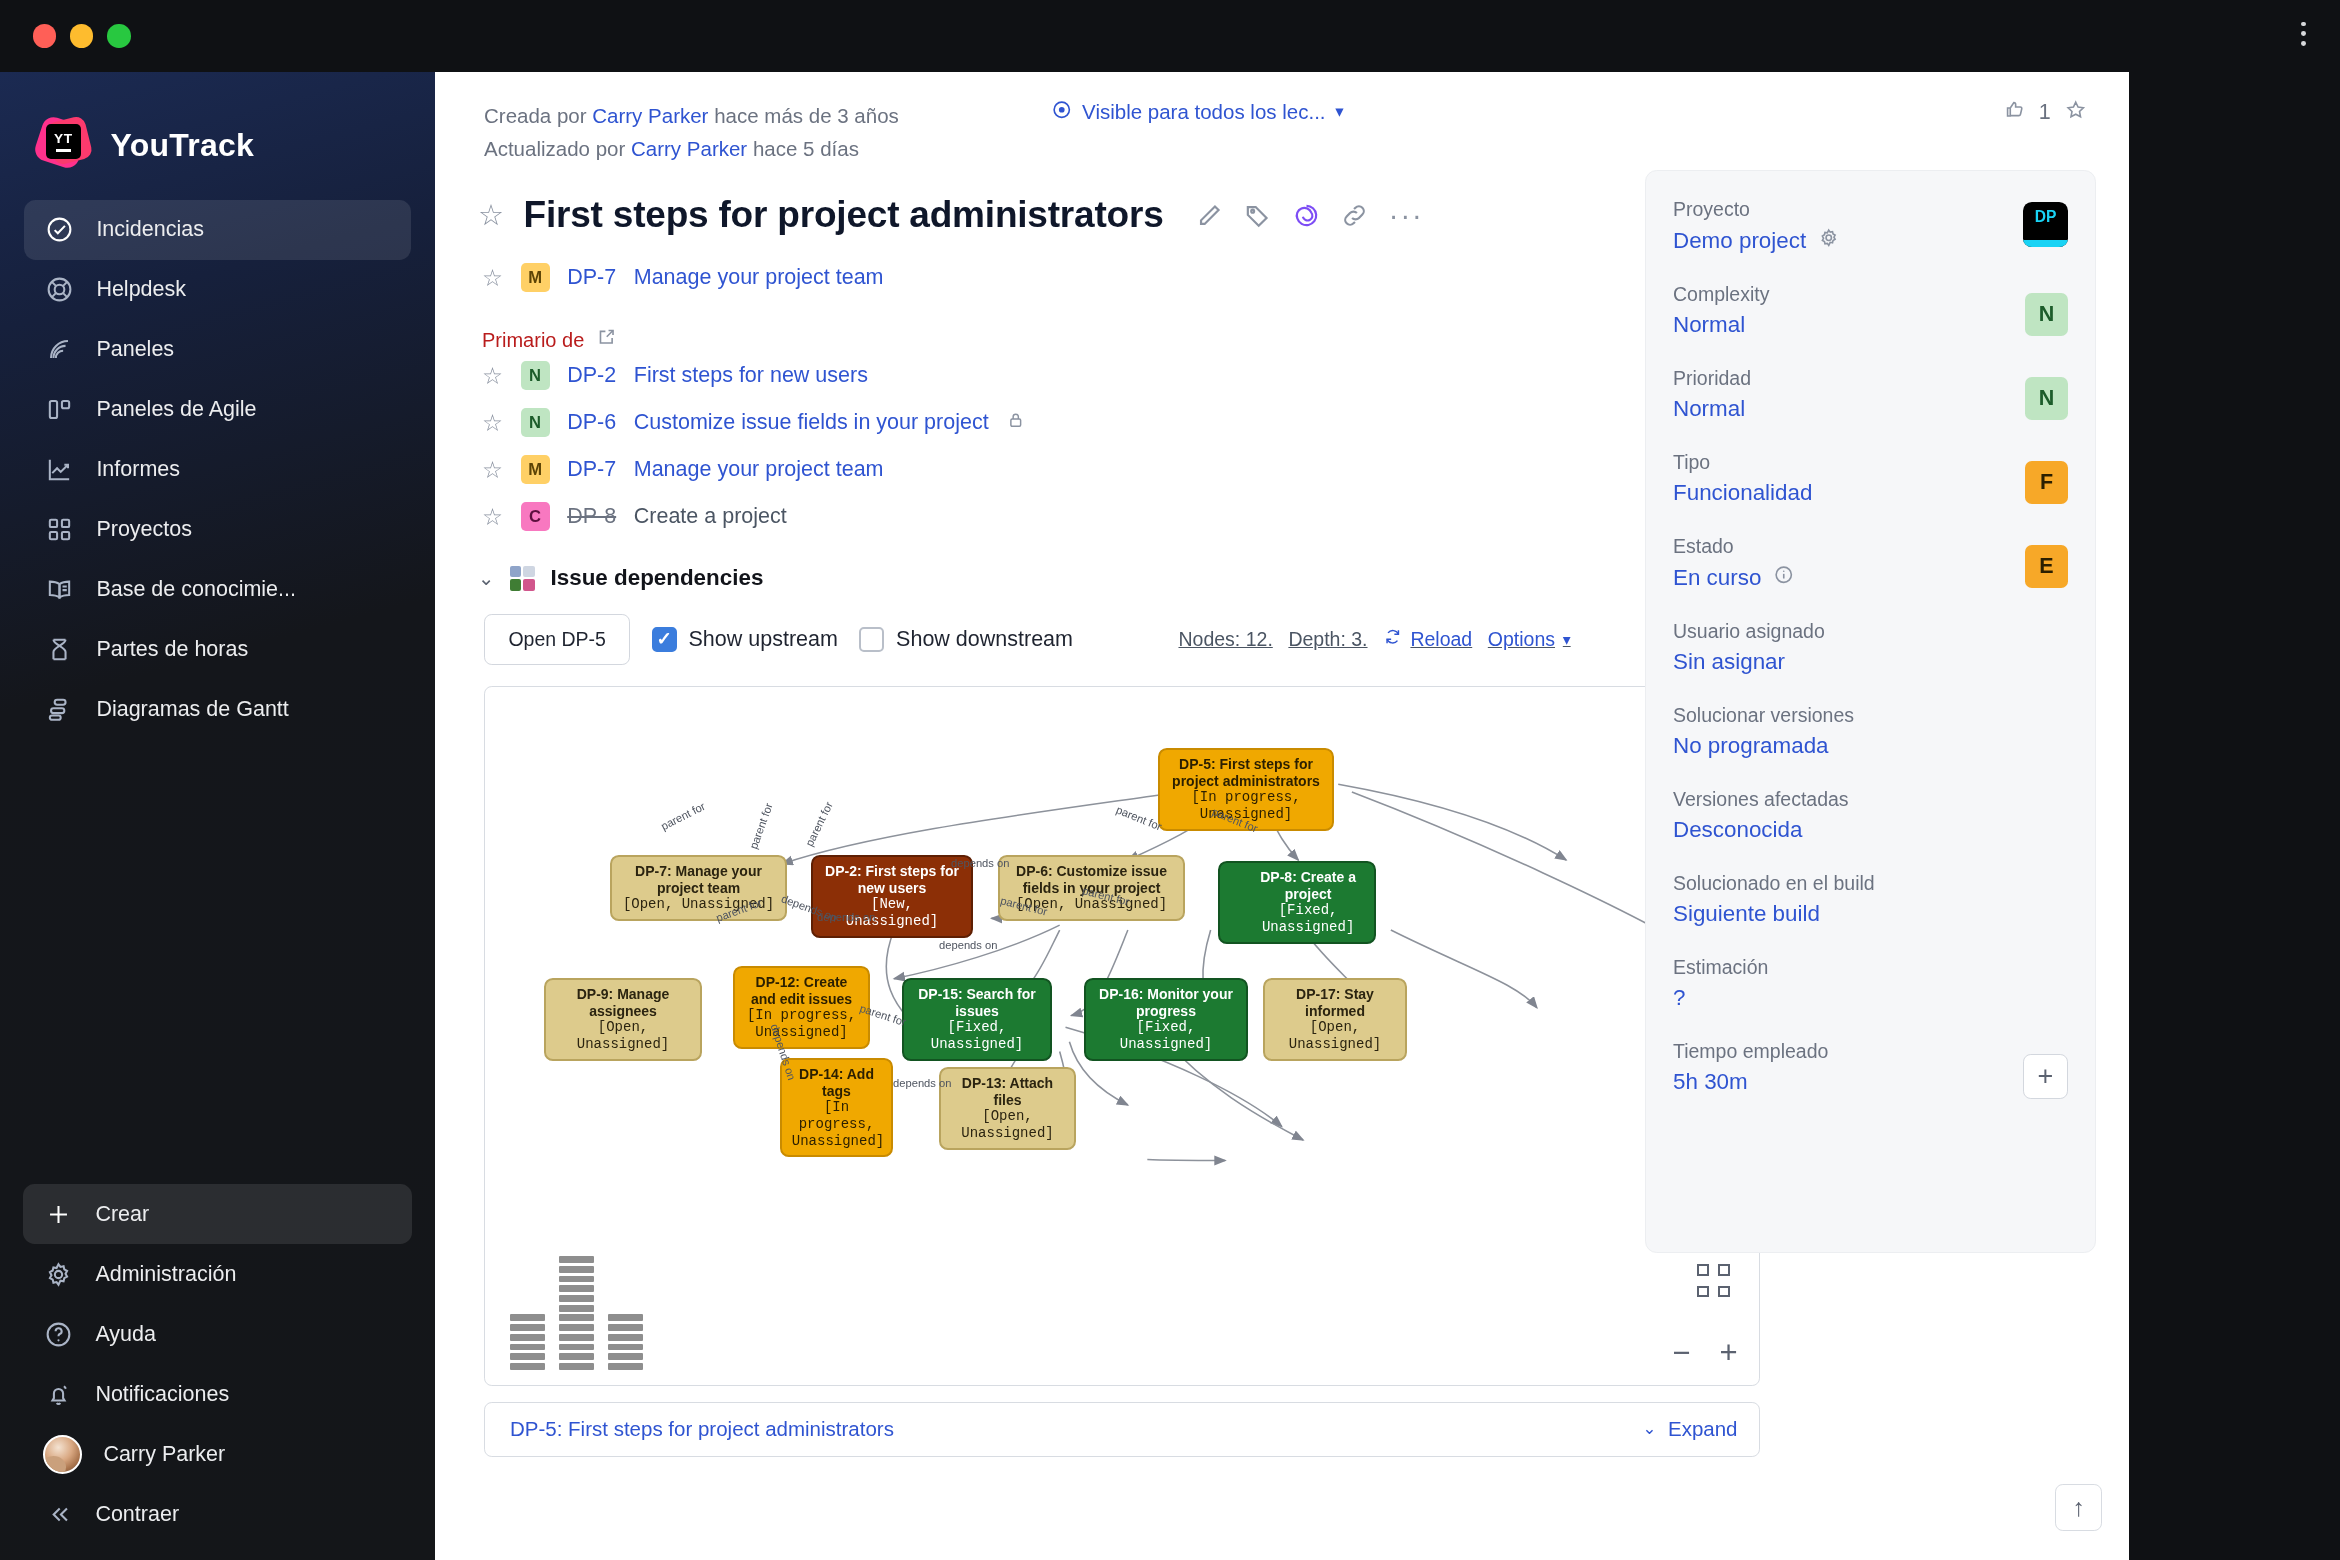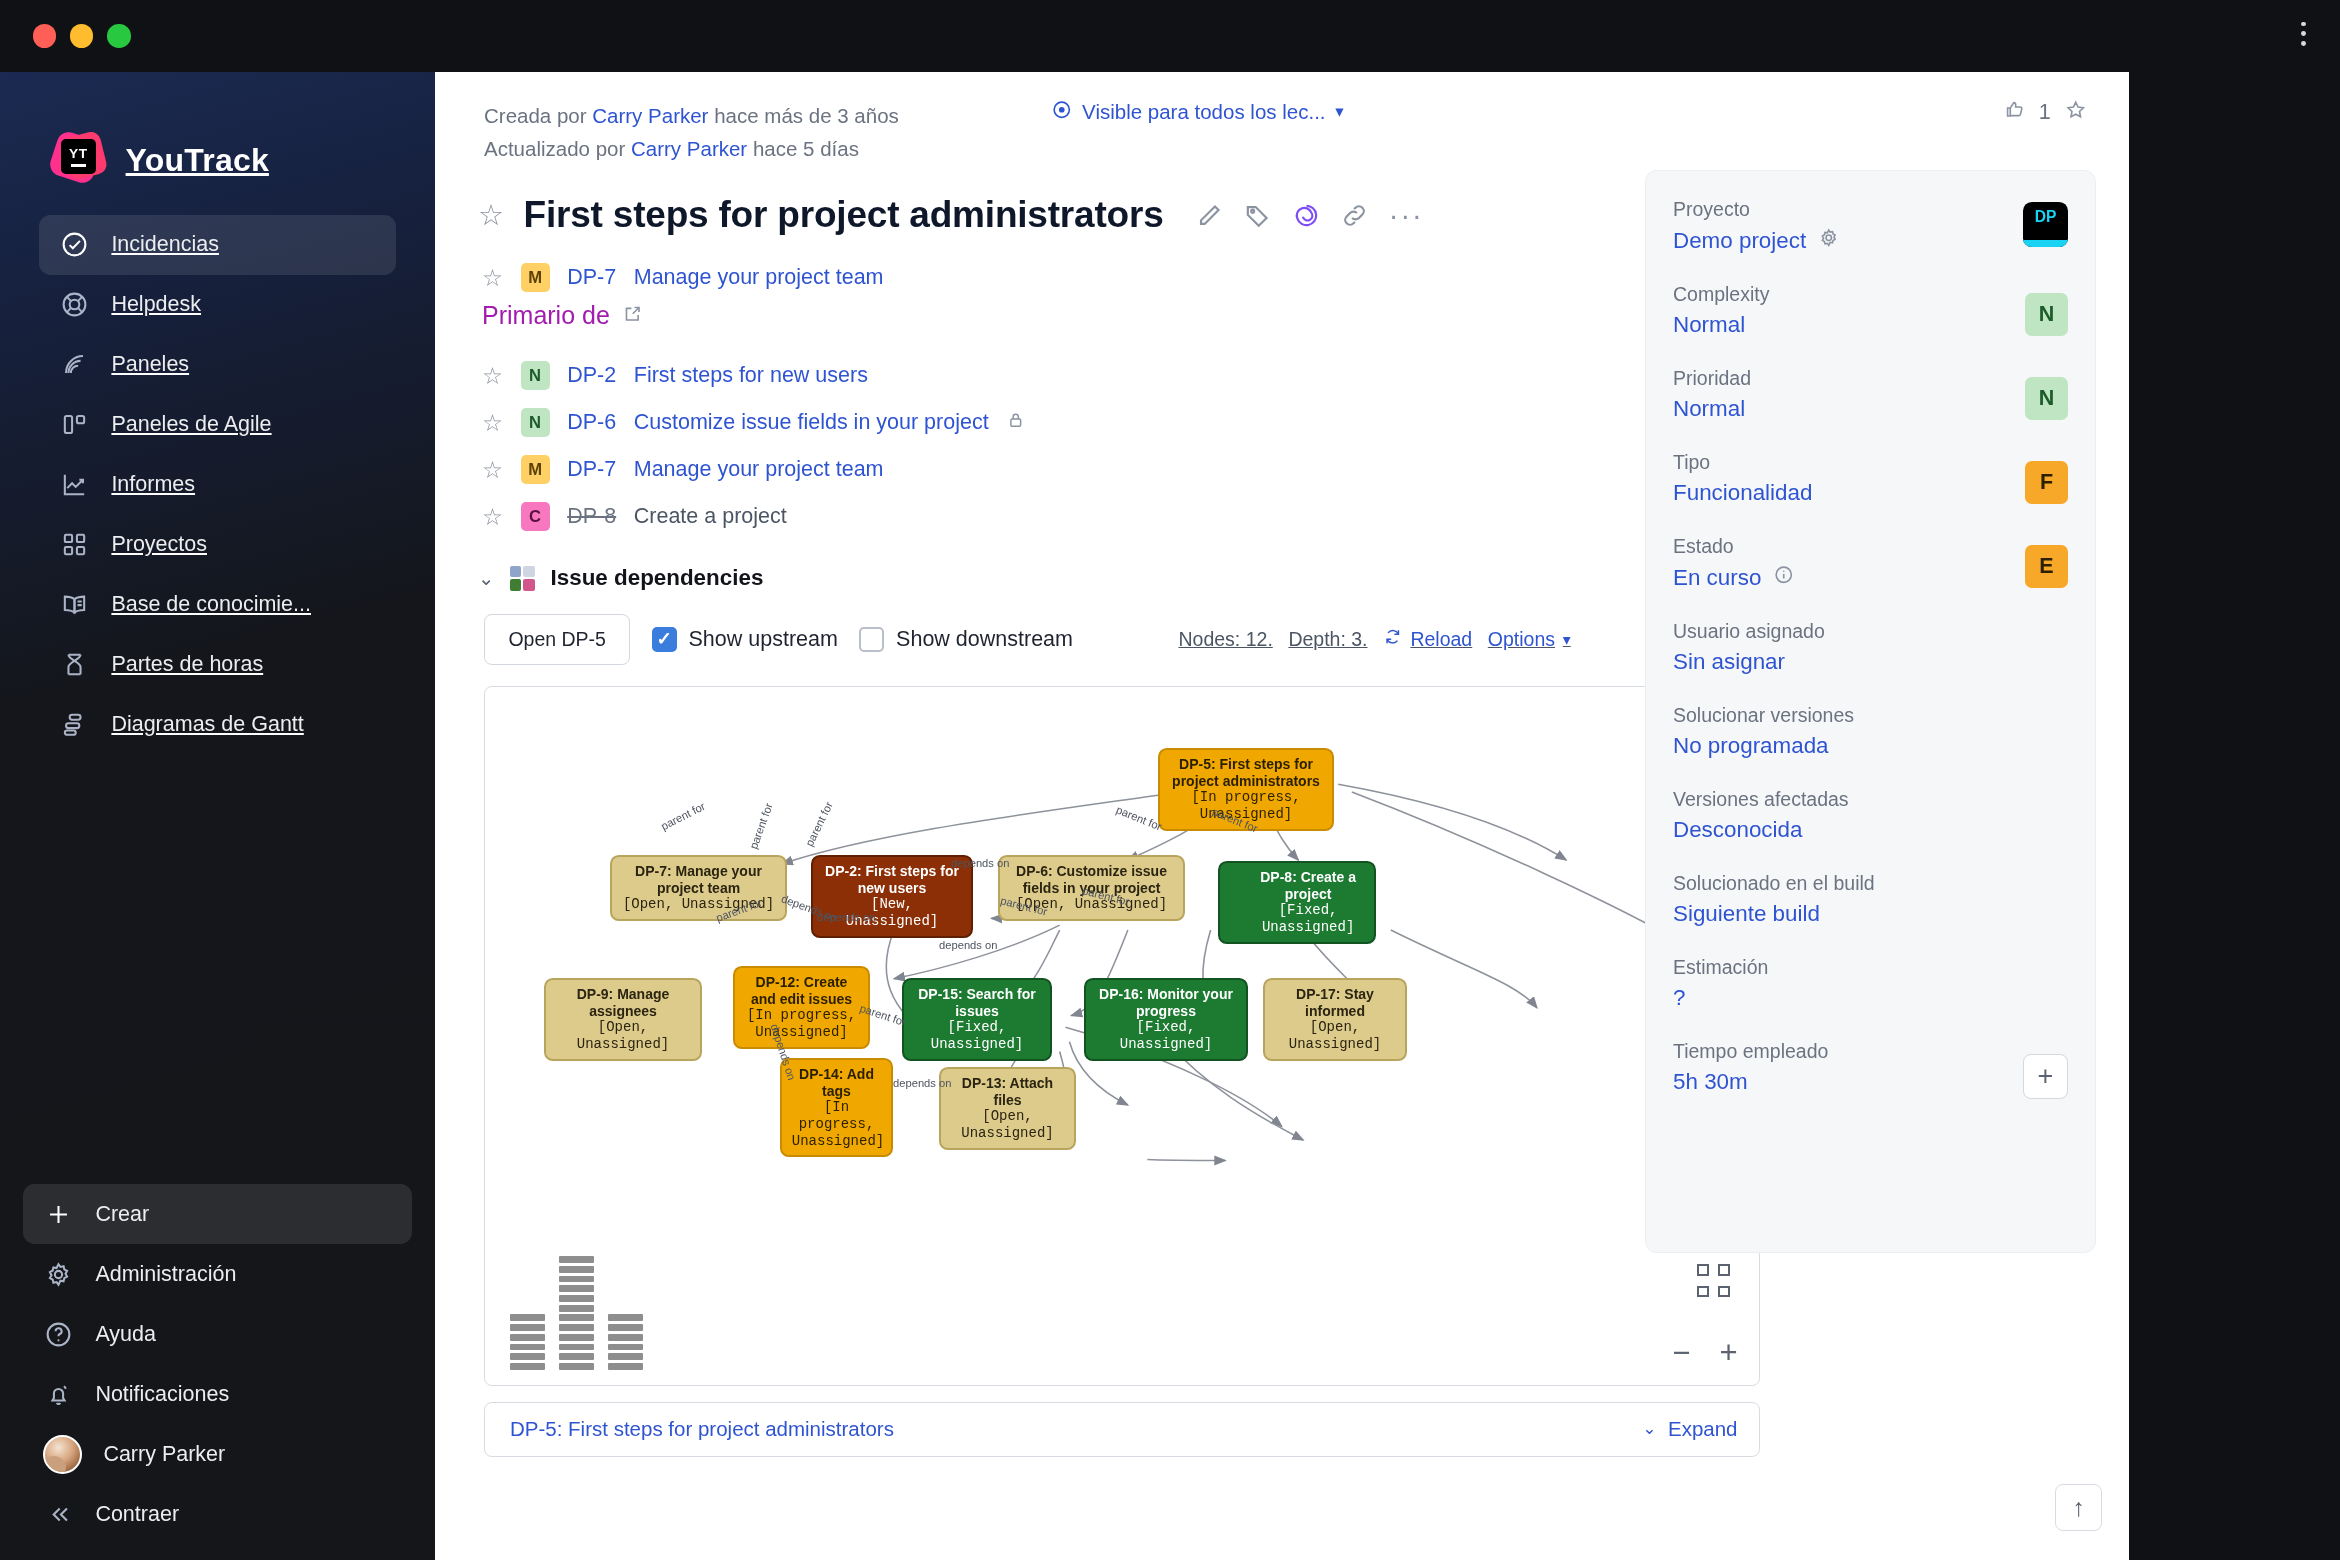--- a/index.html
+++ b/index.html
@@ -21,21 +21,21 @@
   .dot.red { background: #ff5f57; }
   .dot.yellow { background: #febc2e; }
   .dot.green { background: #28c840; }
   .kebab { position: absolute; right: 35px; top: 21.5px; display: flex; flex-direction: column; gap: 4.9px; align-items: center; }
   .kebab i { display:block; width: 4.9px; height: 4.9px; border-radius: 50%; background: #d6d8db; }
 
   
   .sidebar {
     position: absolute; top: 72px; left: 0; width: 435px; height: 1488px;
     background: linear-gradient(165deg, #1b2a52 0%, #16203c 16%, #14161b 40%, #141619 100%);
-    padding: 16px; color: #fff; text-decoration: underline;
+    padding: 1px; color: #fff;
   }
   .brand { display: flex; align-items: center; gap: 17.6px; padding: 37px 0 0 35px; height: 107px; }
   .brand-logo { position: relative; width: 57px; height: 57px; }
   .brand-logo .blob1 { position:absolute; left:2px; top:3.9px; width:45px; height:45px; background:#ff318c; border-radius:11.7px; transform: rotate(18deg); }
   .brand-logo .blob2 { position:absolute; left:13.7px; top:2px; width:39px; height:43px; background:#fc3a6d; border-radius:9.8px; transform: rotate(-14deg); }
   .brand-logo .chip { position:absolute; left:9.8px; top:7.8px; width:35px; height:35px; background:#000; display:flex; flex-direction:column; align-items:center; justify-content:center; }
   .brand-logo .chip span { color:#fff; font-size:13.7px; font-weight:700; line-height:1; letter-spacing:0.5px; }
   .brand-logo .chip .ul { width:15.6px; height:2.9px; background:#fff; margin-top:2.9px; }
   .brand-name { font-size: 32px; font-weight: 700; letter-spacing: 0.2px; color:#fff; }
 
@@ -82,21 +82,21 @@
     width: 29px; height: 29px; border-radius: 4.9px; display:flex; align-items:center; justify-content:center;
     font-size: 16.6px; font-weight:700;
   }
   .chip.m { background:#ffd066; color:#5c4305; }
   .chip.n { background:#bfe5c2; color:#1c5c2a; }
   .chip.c { background:#f878c0; color:#5d0f3e; }
   .lid { color:#2f54d1; font-weight:400; }
   .lid.done { color:#6b7280; text-decoration: line-through; }
   .ltext { color:#2f54d1; }
   .ltext.done { color:#4b5563; }
-  .group-label { font-size:25px; color:#a21caf; display:flex; align-items:flex-start; gap:11.7px; height:51px; }
+  .group-label { font-size:20px; color:#b91c1c; display:flex; align-items:flex-end; gap:11.7px; height:51px; }
 
   
   .dep-header { display:flex; align-items:center; gap:15.6px; padding: 25px 0 0 43px; }
   .chev { color:#5b6270; font-size:19.5px; cursor:pointer; }
   .dep-ico { width:25px; height:25px; display:grid; grid-template-columns:1fr 1fr; grid-template-rows:1fr 1fr; gap:2px; }
   .dep-ico i { display:block; border-radius:2px; }
   .dep-title { font-size:22.4px; font-weight:700; color:#12141a; }
 
   .dep-toolbar { display:flex; align-items:center; gap:21.5px; padding: 23.4px 0 0 49px; }
   .btn-open {

